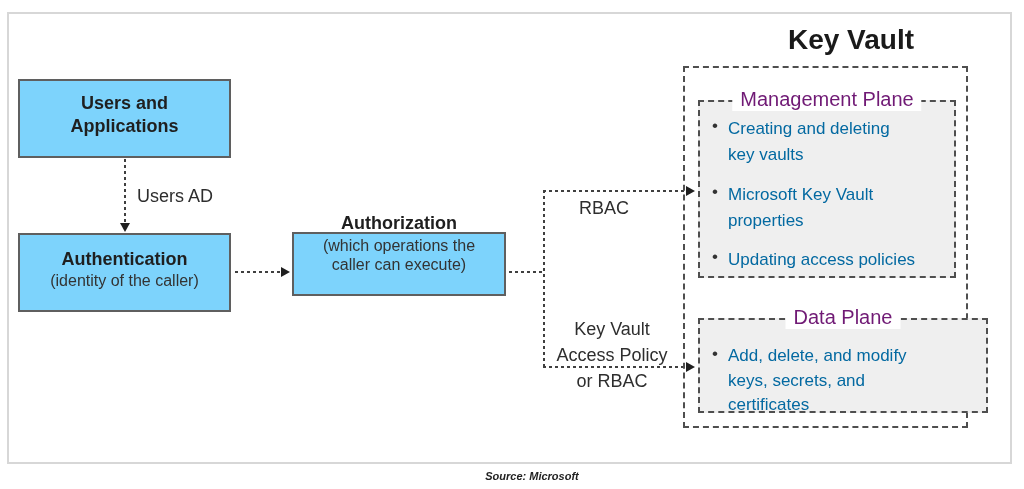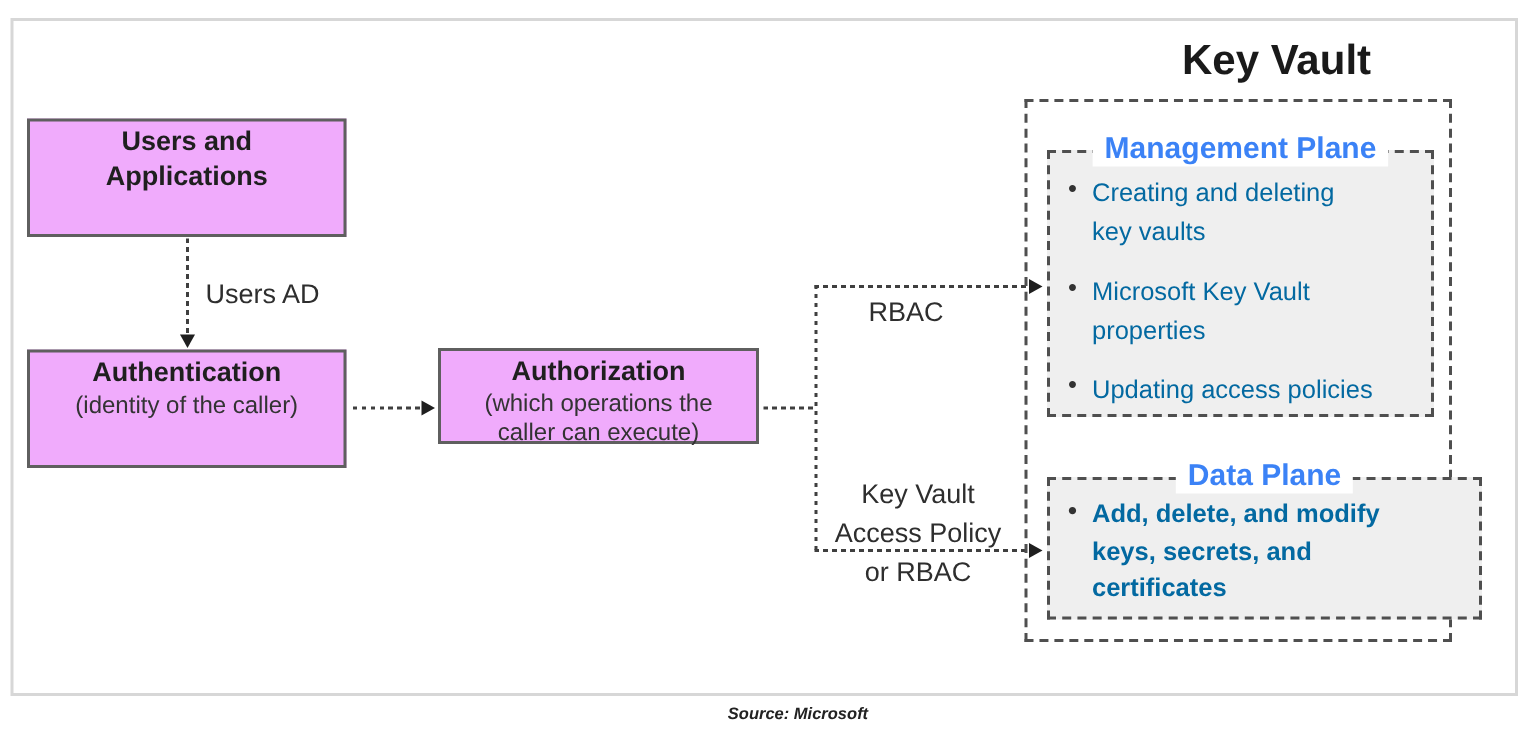--- a/index.html
+++ b/index.html
@@ -4,23 +4,23 @@
 <style>
   * { margin:0; padding:0; box-sizing:border-box; }
   html,body { background:#ffffff; }
   body { font-family:"Liberation Sans","DejaVu Sans",sans-serif; color:#333; }
   #stage { position:relative; width:1024px; height:489px; background:#fff; overflow:hidden; }
 
   .frame { position:absolute; left:7px; top:12px; width:1005px; height:452px;
            border:2px solid #d7d7d7; background:#fff; }
 
   
-  .node { position:absolute; background:#f0abfc; border:2px solid #5f5f5f;
-          display:flex; flex-direction:column; align-items:center; justify-content:flex-start;
-          text-align:center; padding:2px 4px; }
+  .node { position:absolute; background:#7dd3fc; border:2px solid #5f5f5f;
+          display:flex; flex-direction:column; align-items:center; justify-content:flex-end;
+          text-align:center; padding:19px 4px; }
   .node-title { font-weight:bold; font-size:18px; line-height:1.25; color:#1f1f1f; white-space:pre-line; }
   .node-sub   { font-size:16px; line-height:1.22; color:#333; white-space:pre-line; margin-top:1px; }
 
   
   .hline { position:absolute; height:2px;
            background:repeating-linear-gradient(to right,#3f3f3f 0 3px,transparent 3px 6px); }
   .vline { position:absolute; width:2px;
            background:repeating-linear-gradient(to bottom,#3f3f3f 0 3px,transparent 3px 6px); }
 
   .arr-right { position:absolute; width:0; height:0;
@@ -32,22 +32,22 @@
 
   .edge-label { position:absolute; font-size:18px; color:#2e2e2e; text-align:center; }
 
   
   .kv-title { position:absolute; left:736px; top:24px; width:230px; text-align:center;
               font-size:28px; font-weight:bold; color:#1a1a1a; }
   .kv-outer { position:absolute; left:683px; top:66px; width:285px; height:362px;
               border:2px dashed #4f4f4f; }
   .plane { position:absolute; background:#efefef; border:2px dashed #4f4f4f; }
   .plane-title { position:absolute; top:-14px; left:50%; transform:translateX(-50%);
-                 background:#fff; padding:0 8px; font-size:20px; font-weight:bold;
-                 color:#3b82f6; white-space:nowrap; }
+                 background:#fff; padding:0 8px; font-size:20px; font-weight:normal;
+                 color:#701a75; white-space:nowrap; }
   .bullets { position:absolute; left:12px; right:6px; }
   .bullet { display:flex; margin-bottom:13px; }
   .dot { width:16px; flex:0 0 16px; font-size:17px; color:#333; }
   .dot::before { content:"•"; }
   .bullet-text { font-size:17px; line-height:1.55; color:#0369a1; white-space:pre-line; }
 
   .kvap-label { position:absolute; left:543px; top:316px; width:138px; text-align:center;
                 font-size:18px; line-height:26px; color:#2e2e2e; white-space:pre-line; }
 
   .source { position:absolute; left:0; top:470px; width:1024px; text-align:center;
@@ -113,21 +113,21 @@
       </div>
       <div class="bullet">
         <span class="dot"></span>
         <span class="bullet-text">Updating access policies</span>
       </div>
     </div>
   </div>
 
   <div class="plane" style="left:698px; top:318px; width:290px; height:95px;">
     <div class="plane-title">Data Plane</div>
-    <div class="bullets" style="top:11px;font-weight:bold;">
+    <div class="bullets" style="top:24px;">
       <div class="bullet">
         <span class="dot"></span>
         <span class="bullet-text" style="line-height:1.45;">Add, delete, and modify
 keys, secrets, and
 certificates</span>
       </div>
     </div>
   </div>
 
   <div class="source">Source: Microsoft</div>

